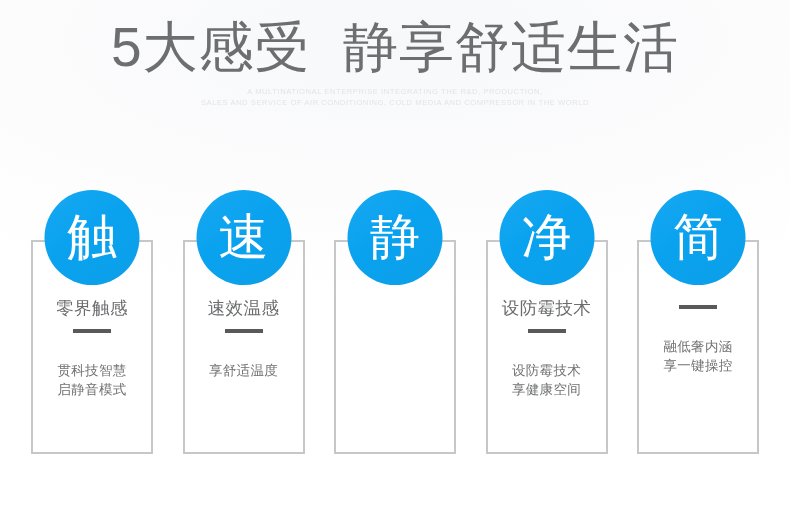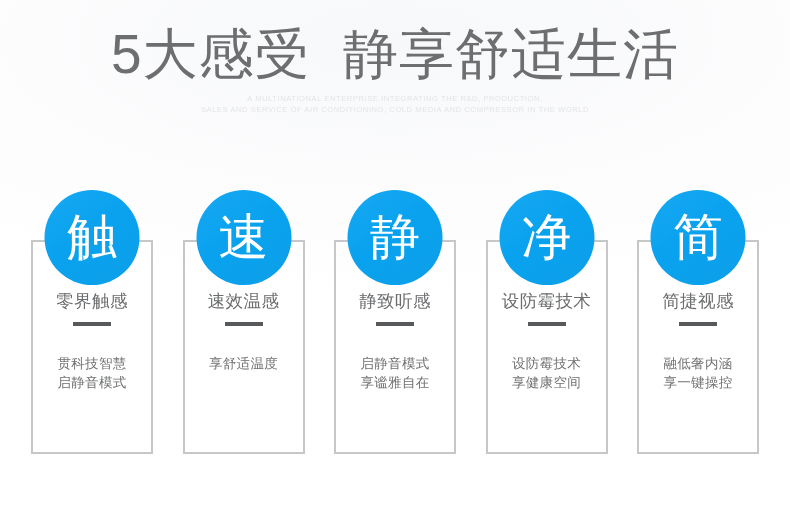--- a/index.html
+++ b/index.html
@@ -27,21 +27,21 @@
   
   .header {
     position: absolute;
     left: 0;
     top: 0;
     width: 790px;
     text-align: center;
   }
   .main-title {
     margin: 0;
-    padding-top: 26px;
+    padding-top: 19px;
     font-size: 55px;
     line-height: 1.05;
     font-weight: 300;
     color: #6d6e70;
     letter-spacing: 1px;
     white-space: pre;
   }
   .subtitle {
     margin: 0;
     padding-top: 9px;
@@ -105,21 +105,21 @@
     line-height: 50px;
     font-weight: 300;
     letter-spacing: 0;
     display: block;
     margin-top: -2px;
   }
 
   .card-body {
     position: absolute;
     left: 0;
-    top: 99px;
+    top: 106px;
     width: 122px;
     text-align: center;
     z-index: 2;
   }
 
   .card-title {
     display: block;
     font-size: 17.5px;
     line-height: 24px;
     color: #6b6c6e;
@@ -190,28 +190,20 @@
           <span class="card-line">享舒适温度</span>
         </div>
       </div>
     </div>
 
     <div class="card">
       <div class="card-box"></div>
       <div class="badge">
         <span class="badge-char">静</span>
       </div>
-      <div class="card-body">
-        <span class="card-title">静致听感</span>
-        <div class="divider"></div>
-        <div class="card-lines">
-          <span class="card-line">启静音模式</span>
-          <span class="card-line">享谧雅自在</span>
-        </div>
-      </div>
     </div>
 
     <div class="card">
       <div class="card-box"></div>
       <div class="badge">
         <span class="badge-char">净</span>
       </div>
       <div class="card-body">
         <span class="card-title">设防霉技术</span>
         <div class="divider"></div>
@@ -221,21 +213,20 @@
         </div>
       </div>
     </div>
 
     <div class="card">
       <div class="card-box"></div>
       <div class="badge">
         <span class="badge-char">简</span>
       </div>
       <div class="card-body">
-        <span class="card-title">简捷视感</span>
         <div class="divider"></div>
         <div class="card-lines">
           <span class="card-line">融低奢内涵</span>
           <span class="card-line">享一键操控</span>
         </div>
       </div>
     </div>
 
   </div>
 </div>

